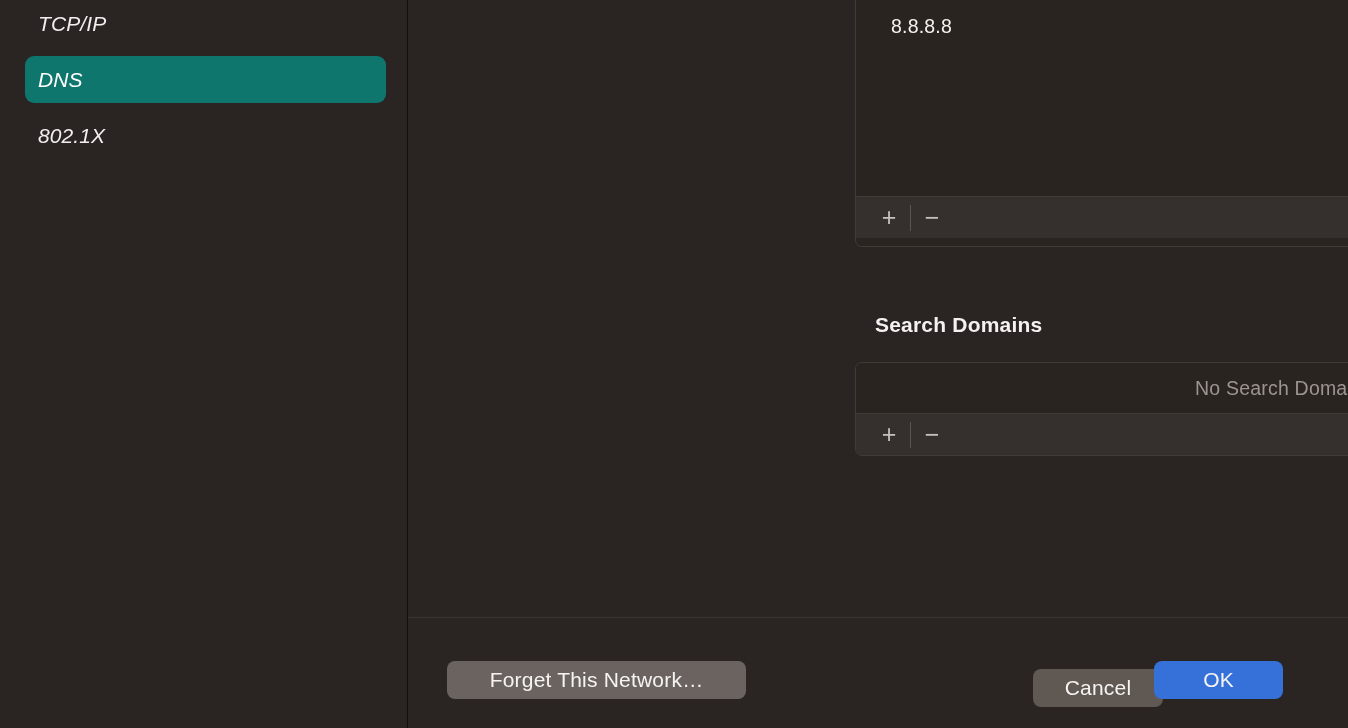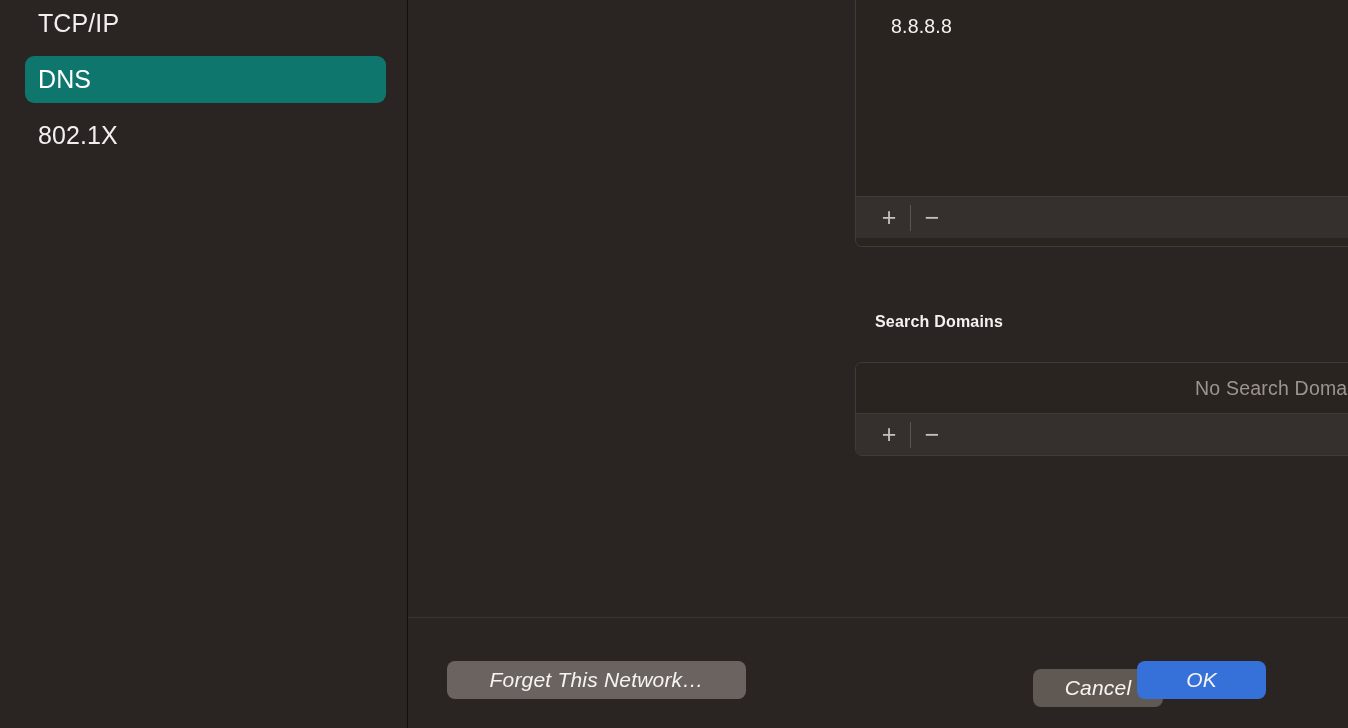--- a/index.html
+++ b/index.html
@@ -40,24 +40,25 @@
     position:absolute; left:0; top:0; width:408px;
   }
   .sidebar-item {
     position:relative;
     height:47px;
     margin:0 22px 9px 25px;
     display:flex; align-items:center;
     padding-left:13px;
     border-radius:9px;
     color:#f2efee;
-    font-size:25px;
+    font-size:21px;
     letter-spacing:0.1px;
     cursor:default;
     user-select:none;
+    font-style:italic;
   }
   .sidebar-item.selected {
     background:#0f766e;
     color:#ffffff;
   }
   .sidebar-divider {
     position:absolute; left:407px; top:0;
     width:1.5px; height:728px;
     background:#120f0f;
   }
@@ -125,21 +126,21 @@
     left:447px; top:-10px;
     width:858px; height:257px;
   }
   #dns-listbox .listbox-body { height:205px; padding-top:18px; }
 
   
   .section-label {
     position:absolute;
     left:467px; top:313px;
     color:#f4f1f0;
-    font-size:16px;
+    font-size:21px;
     font-weight:bold;
     letter-spacing:0.2px;
   }
   #search-listbox {
     left:447px; top:362px;
     width:858px; height:94px;
   }
   #search-listbox .listbox-body { height:50px; }
 
   
@@ -147,21 +148,20 @@
     position:absolute;
     left:408px; top:617px;
     width:940px; height:1px;
     background:#3a3432;
   }
   .bottom-bar {
     position:absolute;
     left:408px; top:618px;
     width:940px; height:110px;
     background:#2a2423;
-    font-style:italic;
   }
   .btn {
     position:absolute;
     display:flex; align-items:center; justify-content:center;
     border-radius:8px;
     color:#f6f4f3;
     font-size:21px;
     letter-spacing:0.2px;
     cursor:default;
     user-select:none;
@@ -173,21 +173,21 @@
     width:299px; height:38px;
     background:#6b6360;
   }
   #cancel-btn {
     left:625px; top:43px;
     width:130px; height:38px;
     background:#605853;
     margin-top:8px;
   }
   #ok-btn {
-    left:729px; top:43px;
+    left:746px; top:43px;
     width:129px; height:38px;
     background:#3571d9;
   }
 </style>
 </head>
 <body>
 
 <div class="window">
 
   <div class="edge-sliver">

